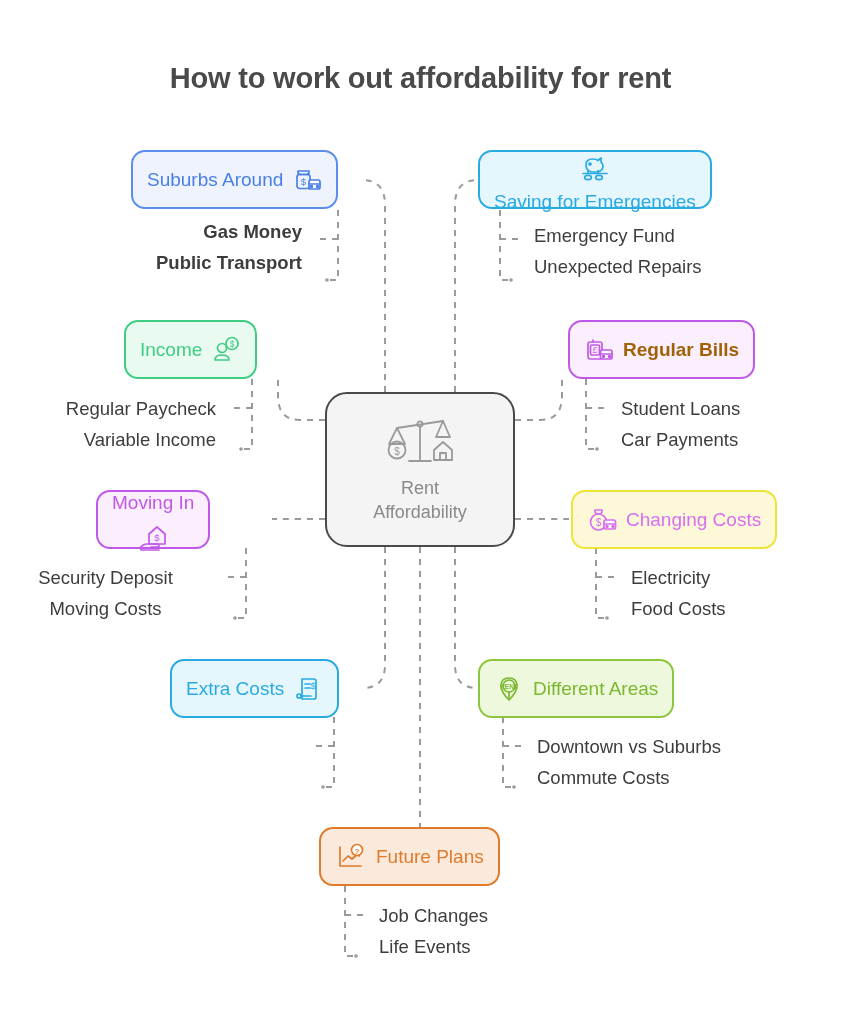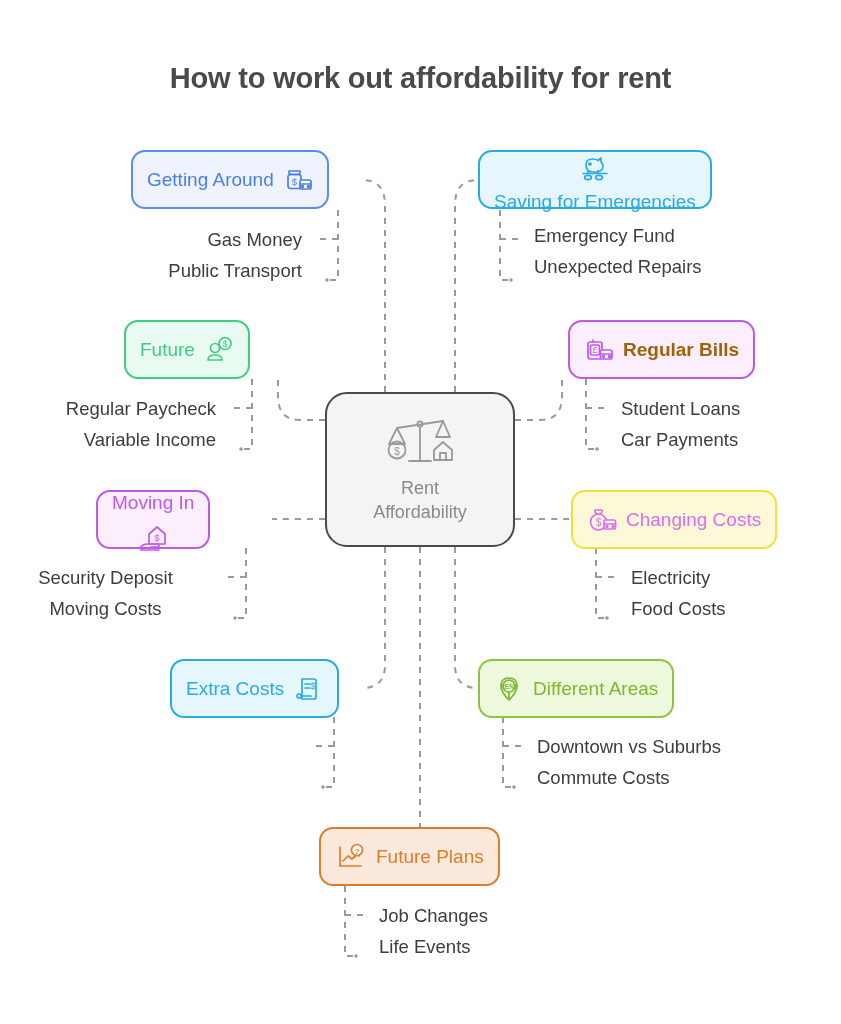--- a/index.html
+++ b/index.html
@@ -197,34 +197,34 @@
         <text x="12" y="39.5" font-family="Liberation Sans, sans-serif" font-size="10" fill="#9a9a9a" stroke="none" text-anchor="middle">$</text>
         <path d="M58 27 L49 35 L49 45 L67 45 L67 35 Z"></path>
         <rect x="55" y="38" width="6" height="7"></rect>
       </svg>
     </span>
     <div class="center-label" style="color: rgb(138, 138, 138);">Rent
 Affordability</div>
   </div>
 
   <div class="node icon-right" style="left: 131px; top: 150px; border-color: rgb(91, 141, 239); background: rgb(238, 243, 254);">
-    <span class="n-label" style="color: rgb(74, 127, 232);">Getting Around</span>
+    <span class="n-label" style="color: rgb(74, 127, 232);">Suburbs Around</span>
     <span class="n-icon">
       <svg width="30" height="30" viewBox="0 0 30 30" fill="none" stroke="#4a7fe8" stroke-width="1.7" stroke-linecap="round" stroke-linejoin="round">
         <path d="M6 6 h11 v2 l-2 1.5 h-7 L6 8 Z"></path>
         <rect x="5" y="9.5" width="13" height="14" rx="2.5"></rect>
         <text x="11.5" y="19.5" font-family="Liberation Sans, sans-serif" font-size="9.5" fill="#4a7fe8" stroke="none" text-anchor="middle">$</text>
         <rect x="17" y="15" width="11" height="9" rx="1.8" fill="#fff"></rect>
         <line x1="17" y1="19" x2="28" y2="19"></line>
         <circle cx="19.5" cy="21.5" r="0.9" fill="#4a7fe8"></circle>
         <circle cx="25.5" cy="21.5" r="0.9" fill="#4a7fe8"></circle>
       </svg>
     </span>
   </div>
-  <div class="subs left-side" style="left:30px; top:228px; width:272px;">
+  <div class="subs left-side" style="left:30px; top:220px; width:272px;font-weight:bold;">
     <span class="sub">Gas Money</span>
     <span class="sub">Public Transport</span>
   </div>
 
   <div class="node" style="left: 478px; top: 150px; border-color: rgb(41, 171, 226); background: rgb(230, 246, 253); flex-direction: column;">
     <span class="n-icon">
       <svg width="32" height="30" viewBox="0 0 32 30" fill="none" stroke="#29abe2" stroke-width="1.7" stroke-linecap="round" stroke-linejoin="round">
         <path d="M7 13 q0-6 7-6 q3 0 5 1.5 l3-2.5 l0 4 q2 1.5 2 4 q0 5-6 6 h-5 q-6-1-6-7 Z"></path>
         <circle cx="11" cy="12" r="1" fill="#29abe2"></circle>
         <line x1="9" y1="18.5" x2="9" y2="21"></line>
@@ -235,21 +235,21 @@
       </svg>
     </span>
     <span class="n-label" style="color: rgb(41, 171, 226);">Saving for Emergencies</span>
   </div>
   <div class="subs right-side" style="left:534px; top:224px;">
     <span class="sub">Emergency Fund</span>
     <span class="sub">Unexpected Repairs</span>
   </div>
 
   <div class="node icon-right" style="left: 124px; top: 320px; border-color: rgb(63, 204, 131); background: rgb(233, 251, 241);">
-    <span class="n-label" style="color: rgb(63, 204, 131);">Future</span>
+    <span class="n-label" style="color: rgb(63, 204, 131);">Income</span>
     <span class="n-icon">
       <svg width="30" height="30" viewBox="0 0 30 30" fill="none" stroke="#3fcc83" stroke-width="1.7" stroke-linecap="round" stroke-linejoin="round">
         <circle cx="21" cy="8.5" r="6"></circle>
         <text x="21" y="12" font-family="Liberation Sans, sans-serif" font-size="8.5" fill="#3fcc83" stroke="none" text-anchor="middle">$</text>
         <circle cx="11" cy="13" r="4.5"></circle>
         <path d="M4 25 q0-5 7-5 q7 0 7 5 Z"></path>
       </svg>
     </span>
   </div>
   <div class="subs left-side" style="left:0px; top:397px; width:216px;">

